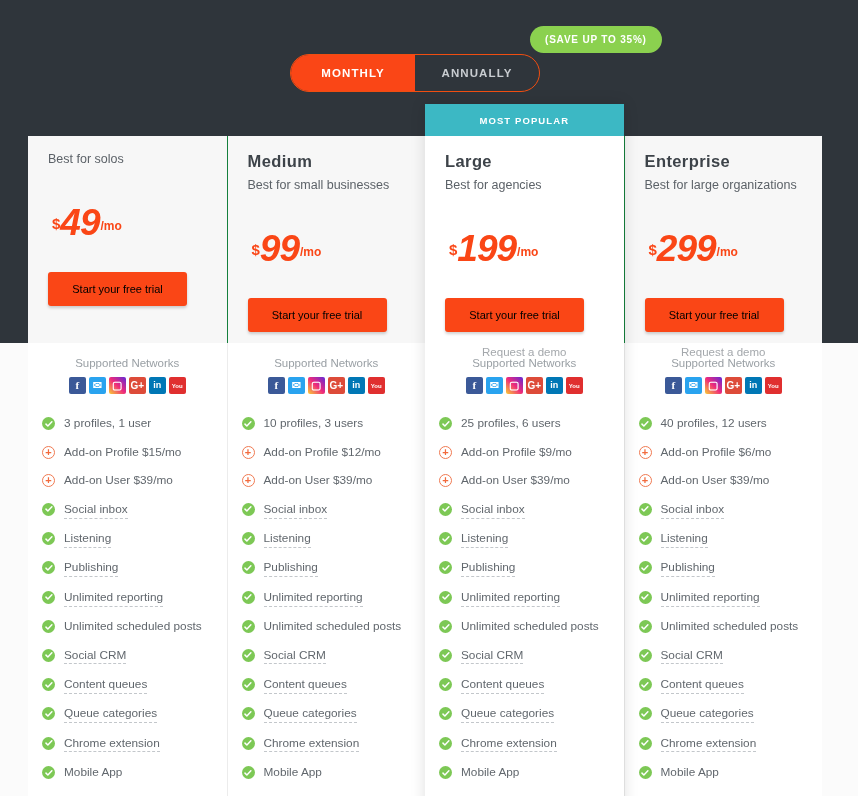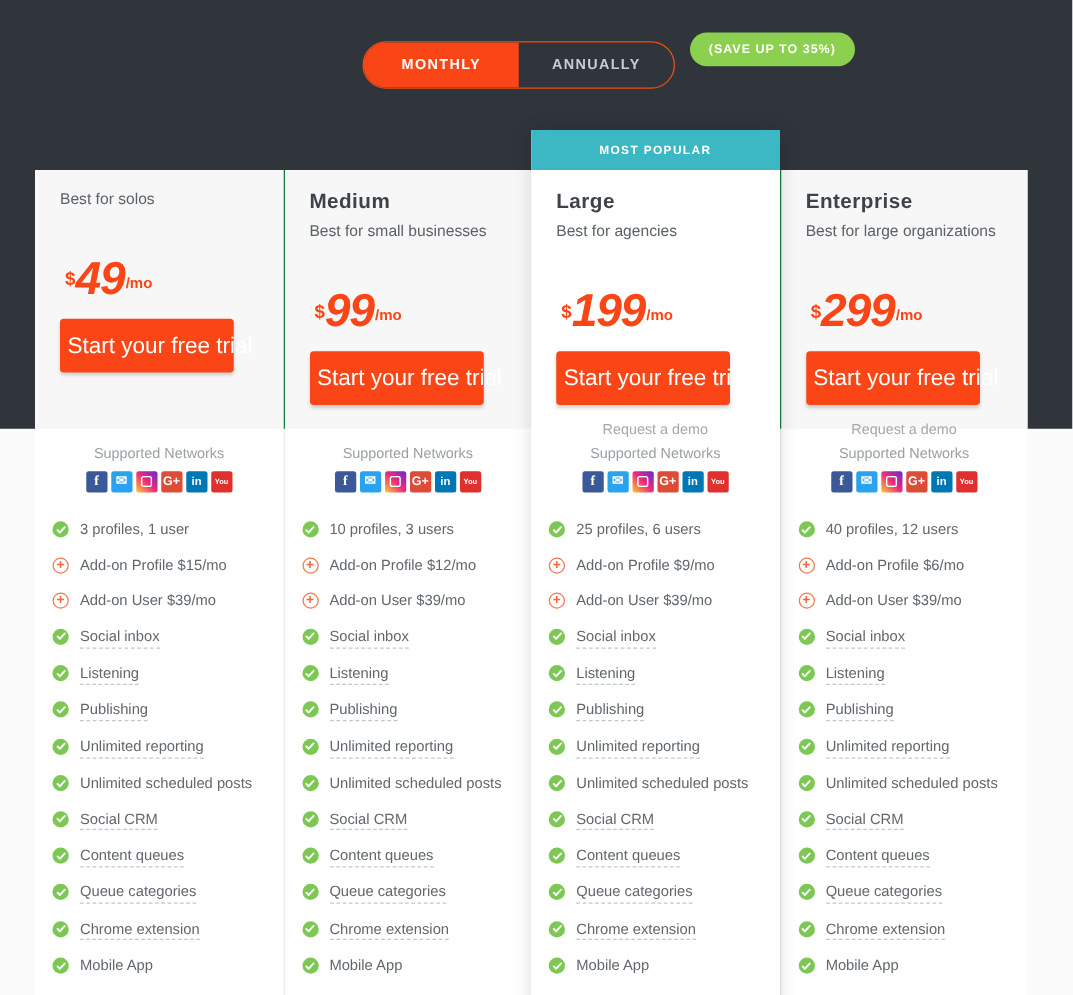--- a/index.html
+++ b/index.html
@@ -20,27 +20,27 @@
     left: 0; top: 0;
     width: 858px;
     height: 343px;
     background: #2f353b;
     z-index: 0;
   }
 
   
   .toggle-wrap {
     position: absolute;
-    left: 0; top: 24px;
+    left: 0; top: 36px;
     width: 830px;
     height: 56px;
     z-index: 5;
     display: flex;
     justify-content: center;
-    align-items: center;
+    align-items: flex-end;
   }
   .toggle {
     position: relative;
     display: flex;
     border: 1px solid #f04e11;
     border-radius: 22px;
     height: 38px;
     overflow: hidden;
     background: #2f353b;
   }
@@ -56,21 +56,21 @@
     color: #c9cdd1;
     cursor: pointer;
     user-select: none;
   }
   .toggle-opt.active {
     background: #fa4616;
     color: #ffffff;
   }
   .save-badge {
     position: absolute;
-    left: 552px;
+    left: 530px;
     top: 26px;
     background: #8bd14f;
     color: #ffffff;
     font-size: 10px;
     font-weight: bold;
     letter-spacing: 0.8px;
     padding: 8px 15px;
     border-radius: 16px;
     z-index: 6;
     white-space: nowrap;
@@ -161,27 +161,27 @@
   .price-period {
     font-size: 12px;
     font-weight: bold;
     position: relative;
     top: -7px;
     left: 1px;
   }
   .cta-btn {
     display: block;
     width: 139px;
-    margin-top: 15px;
+    margin-top: 32px;
     background: #fa4616;
-    color: #ffffff;
+    color: #000000;
     border: none;
     border-radius: 3px;
     font-family: "Liberation Sans", sans-serif;
-    font-size: 18px;
+    font-size: 11px;
     padding: 11px 6px;
     cursor: pointer;
     box-shadow: 0 2px 3px rgba(0,0,0,0.18);
     text-align: center;
     white-space: nowrap;
   }
   .demo-link {
     display: block;
     text-align: center;
     font-size: 11.5px;

